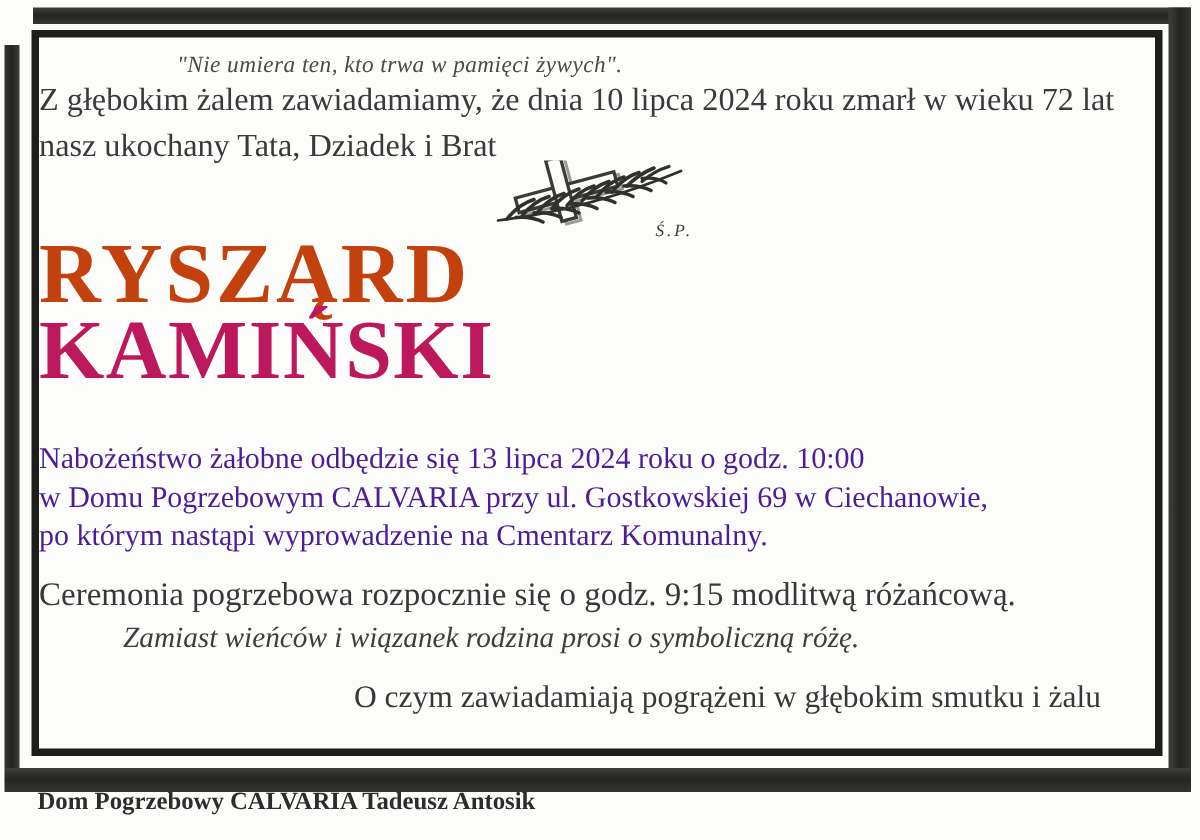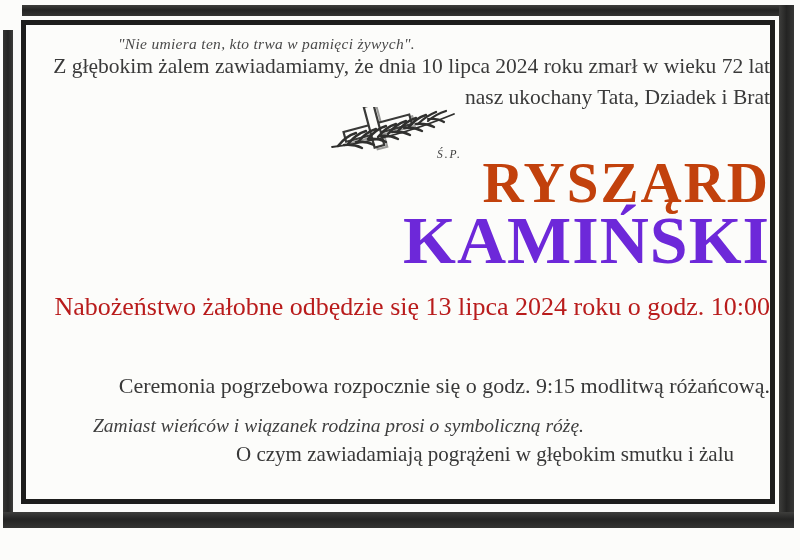--- a/index.html
+++ b/index.html
@@ -19,36 +19,36 @@
   .band-left{left:3px;top:30px;width:10px;height:482px;background:linear-gradient(90deg,#343432,#242423,#3e3e3c);}
   
   .frame{
     position:absolute;left:21px;top:20px;width:754px;height:484px;
     border:5px solid #1d1d1c;box-sizing:border-box;background:transparent;
   }
   .quote{
     position:absolute;left:92px;top:10px;
     font-style:italic;font-size:15.5px;color:#4a4a4a;letter-spacing:.3px;white-space:nowrap;
   }
-  .centered{position:absolute;left:0;width:100%;text-align:right;}
+  .centered{position:absolute;left:0;width:100%;text-align:left;}
   .intro1{top:29px;font-size:21.5px;color:#3a3a3a;white-space:nowrap;}
   .intro2{top:60px;font-size:21.5px;color:#3a3a3a;}
   .emblem{top:82px;left:50%;width:140px;margin-left:-76px;position:absolute;text-align:center;}
   .emblem svg{display:block;margin:0 auto;}
   .sp{font-style:italic;font-size:11.5px;color:#3c3c3c;letter-spacing:2px;margin-top:-3px;text-align:right;}
   .name1{top:129px;font-size:57px;font-weight:700;letter-spacing:2px;color:#c2410c;line-height:1;}
-  .name2{top:181px;font-size:68px;font-weight:700;letter-spacing:1px;color:#6d28d9;line-height:1;}
-  .service{top:269px;font-size:26px;line-height:25.5px;color:#b91c1c;}
-  .ceremony{top:348px;font-size:22px;color:#383838;white-space:nowrap;}
+  .name2{top:181px;font-size:56px;font-weight:700;letter-spacing:1px;color:#be185d;line-height:1;}
+  .service{top:269px;font-size:20px;line-height:25.5px;color:#4c1d95;}
+  .ceremony{top:358px;font-size:22px;color:#383838;white-space:nowrap;}
   .request{
     position:absolute;left:56px;top:390px;
-    font-style:italic;font-size:19.5px;color:#3e3e3e;white-space:nowrap;margin-left:11px;
+    font-style:italic;font-size:19.5px;color:#3e3e3e;white-space:nowrap;
   }
   .closing{
-    position:absolute;right:36px;top:417px;text-align:right;
+    position:absolute;right:36px;top:427px;text-align:right;
     font-size:21px;line-height:24.5px;color:#383838;
   }
   .footer{
     position:absolute;left:25px;top:526px;
     font-weight:700;font-size:16.5px;line-height:16.5px;color:#2c2c2c;
   }
   .footer div{margin-bottom:1px;}
 </style>
 </head>
 <body>
@@ -100,28 +100,31 @@
         </g>
       </svg>
       <div class="sp">Ś.P.</div>
     </div>
 
     <div class="centered name1">RYSZĄRD</div>
     <div class="centered name2">KAMIŃSKI</div>
 
     <div class="centered service">
       <div>Nabożeństwo żałobne odbędzie się 13 lipca 2024 roku o godz. 10:00</div>
+      <div>w Domu Pogrzebowym CALVARIA przy ul. Gostkowskiej 69 w Ciechanowie,</div>
+      <div>po którym nastąpi wyprowadzenie na Cmentarz Komunalny.</div>
     </div>
 
     <div class="centered ceremony">Ceremonia pogrzebowa rozpocznie się o godz. 9:15 modlitwą różańcową.</div>
 
     <div class="request">Zamiast wieńców i wiązanek rodzina prosi o symboliczną różę.</div>
 
     <div class="closing">
       <div>O czym zawiadamiają pogrążeni w głębokim smutku i żalu</div>
     </div>
 
   </div>
 
   <div class="footer">
+    <div>Dom Pogrzebowy CALVARIA Tadeusz Antosik</div>
   </div>
 
 </div>
 
 </body></html>

